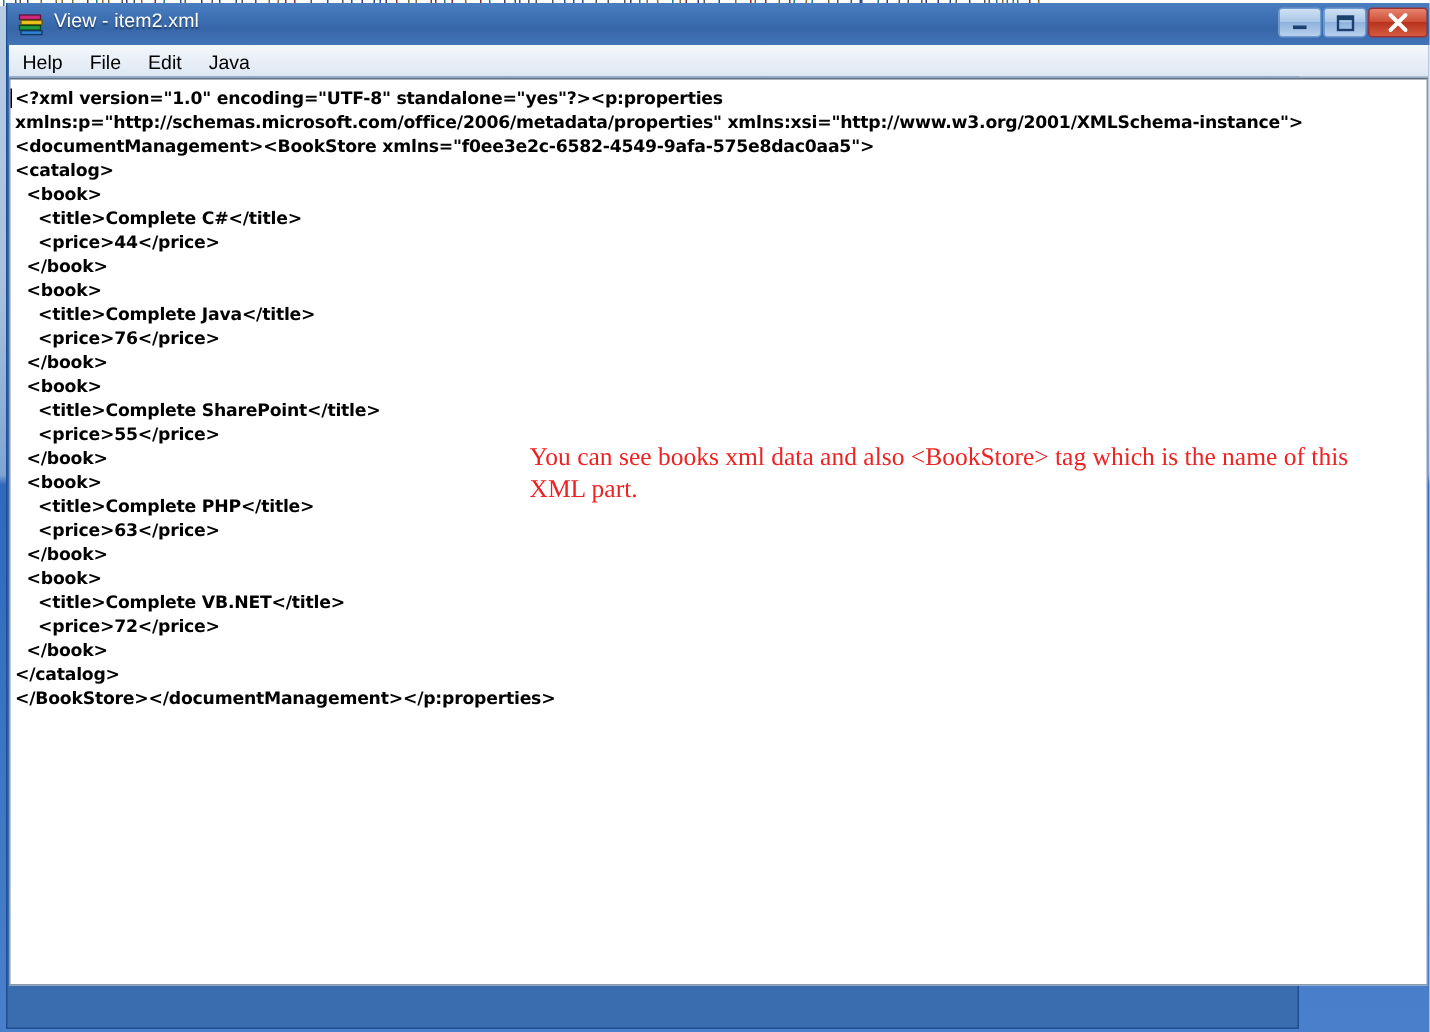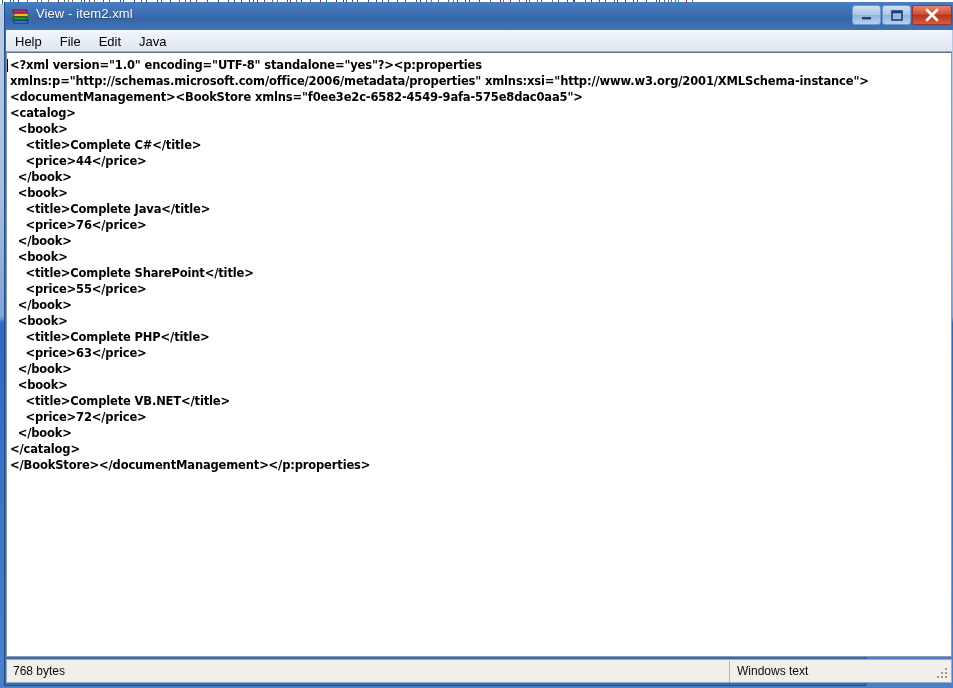--- a/index.html
+++ b/index.html
@@ -367,30 +367,18 @@
     &lt;title&gt;Complete PHP&lt;/title&gt;
     &lt;price&gt;63&lt;/price&gt;
   &lt;/book&gt;
   &lt;book&gt;
     &lt;title&gt;Complete VB.NET&lt;/title&gt;
     &lt;price&gt;72&lt;/price&gt;
   &lt;/book&gt;
 &lt;/catalog&gt;
 &lt;/BookStore&gt;&lt;/documentManagement&gt;&lt;/p:properties&gt;</div>
 
+    <div id="annotation">You can see books xml data and also &lt;BookStore&gt; tag which is the name of this XML part.</div>
   </div>
   <div id="caret"></div>
 
-  <div id="statusbar">
-    <div class="status-cell" id="status-left">768 bytes</div>
-    <div id="status-div"></div>
-    <div class="status-cell" id="status-right">Windows text</div>
-    <div id="resize-grip">
-      <span class="grip-dot" style="left:9px;  top:1px;"></span>
-      <span class="grip-dot" style="left:5px;  top:5px;"></span>
-      <span class="grip-dot" style="left:9px;  top:5px;"></span>
-      <span class="grip-dot" style="left:1px;  top:9px;"></span>
-      <span class="grip-dot" style="left:5px;  top:9px;"></span>
-      <span class="grip-dot" style="left:9px;  top:9px;"></span>
-    </div>
-  </div>
 
 </div>
 
 </body></html>

